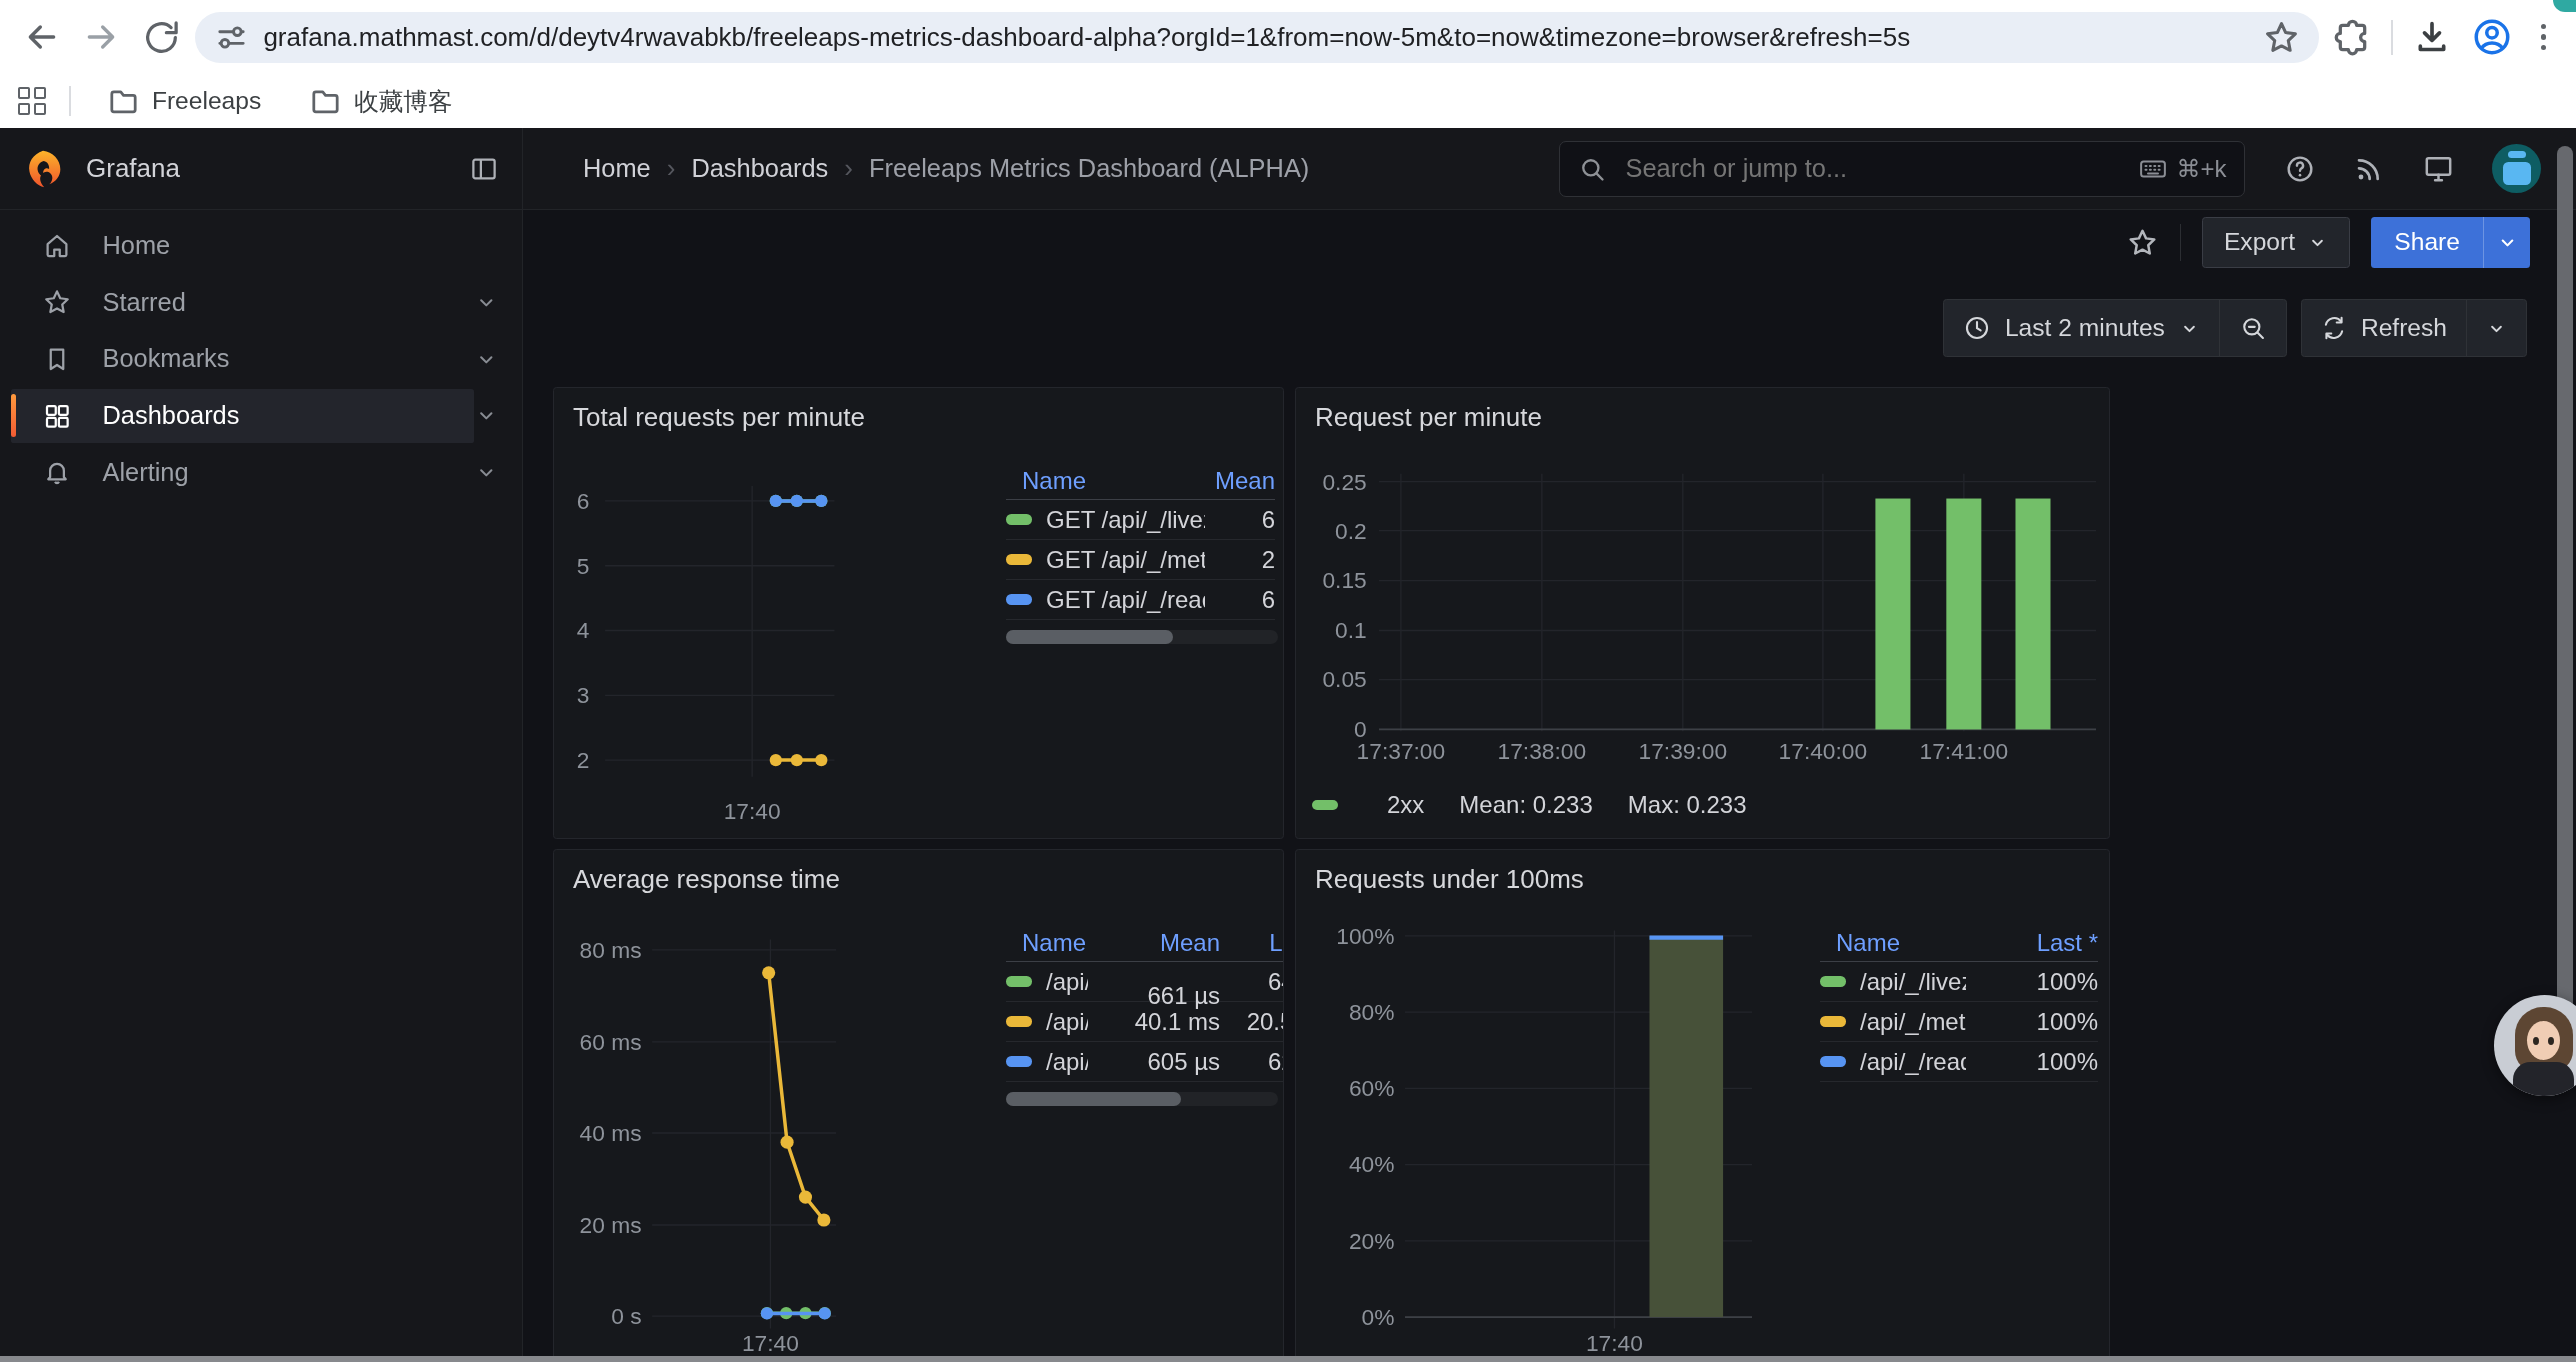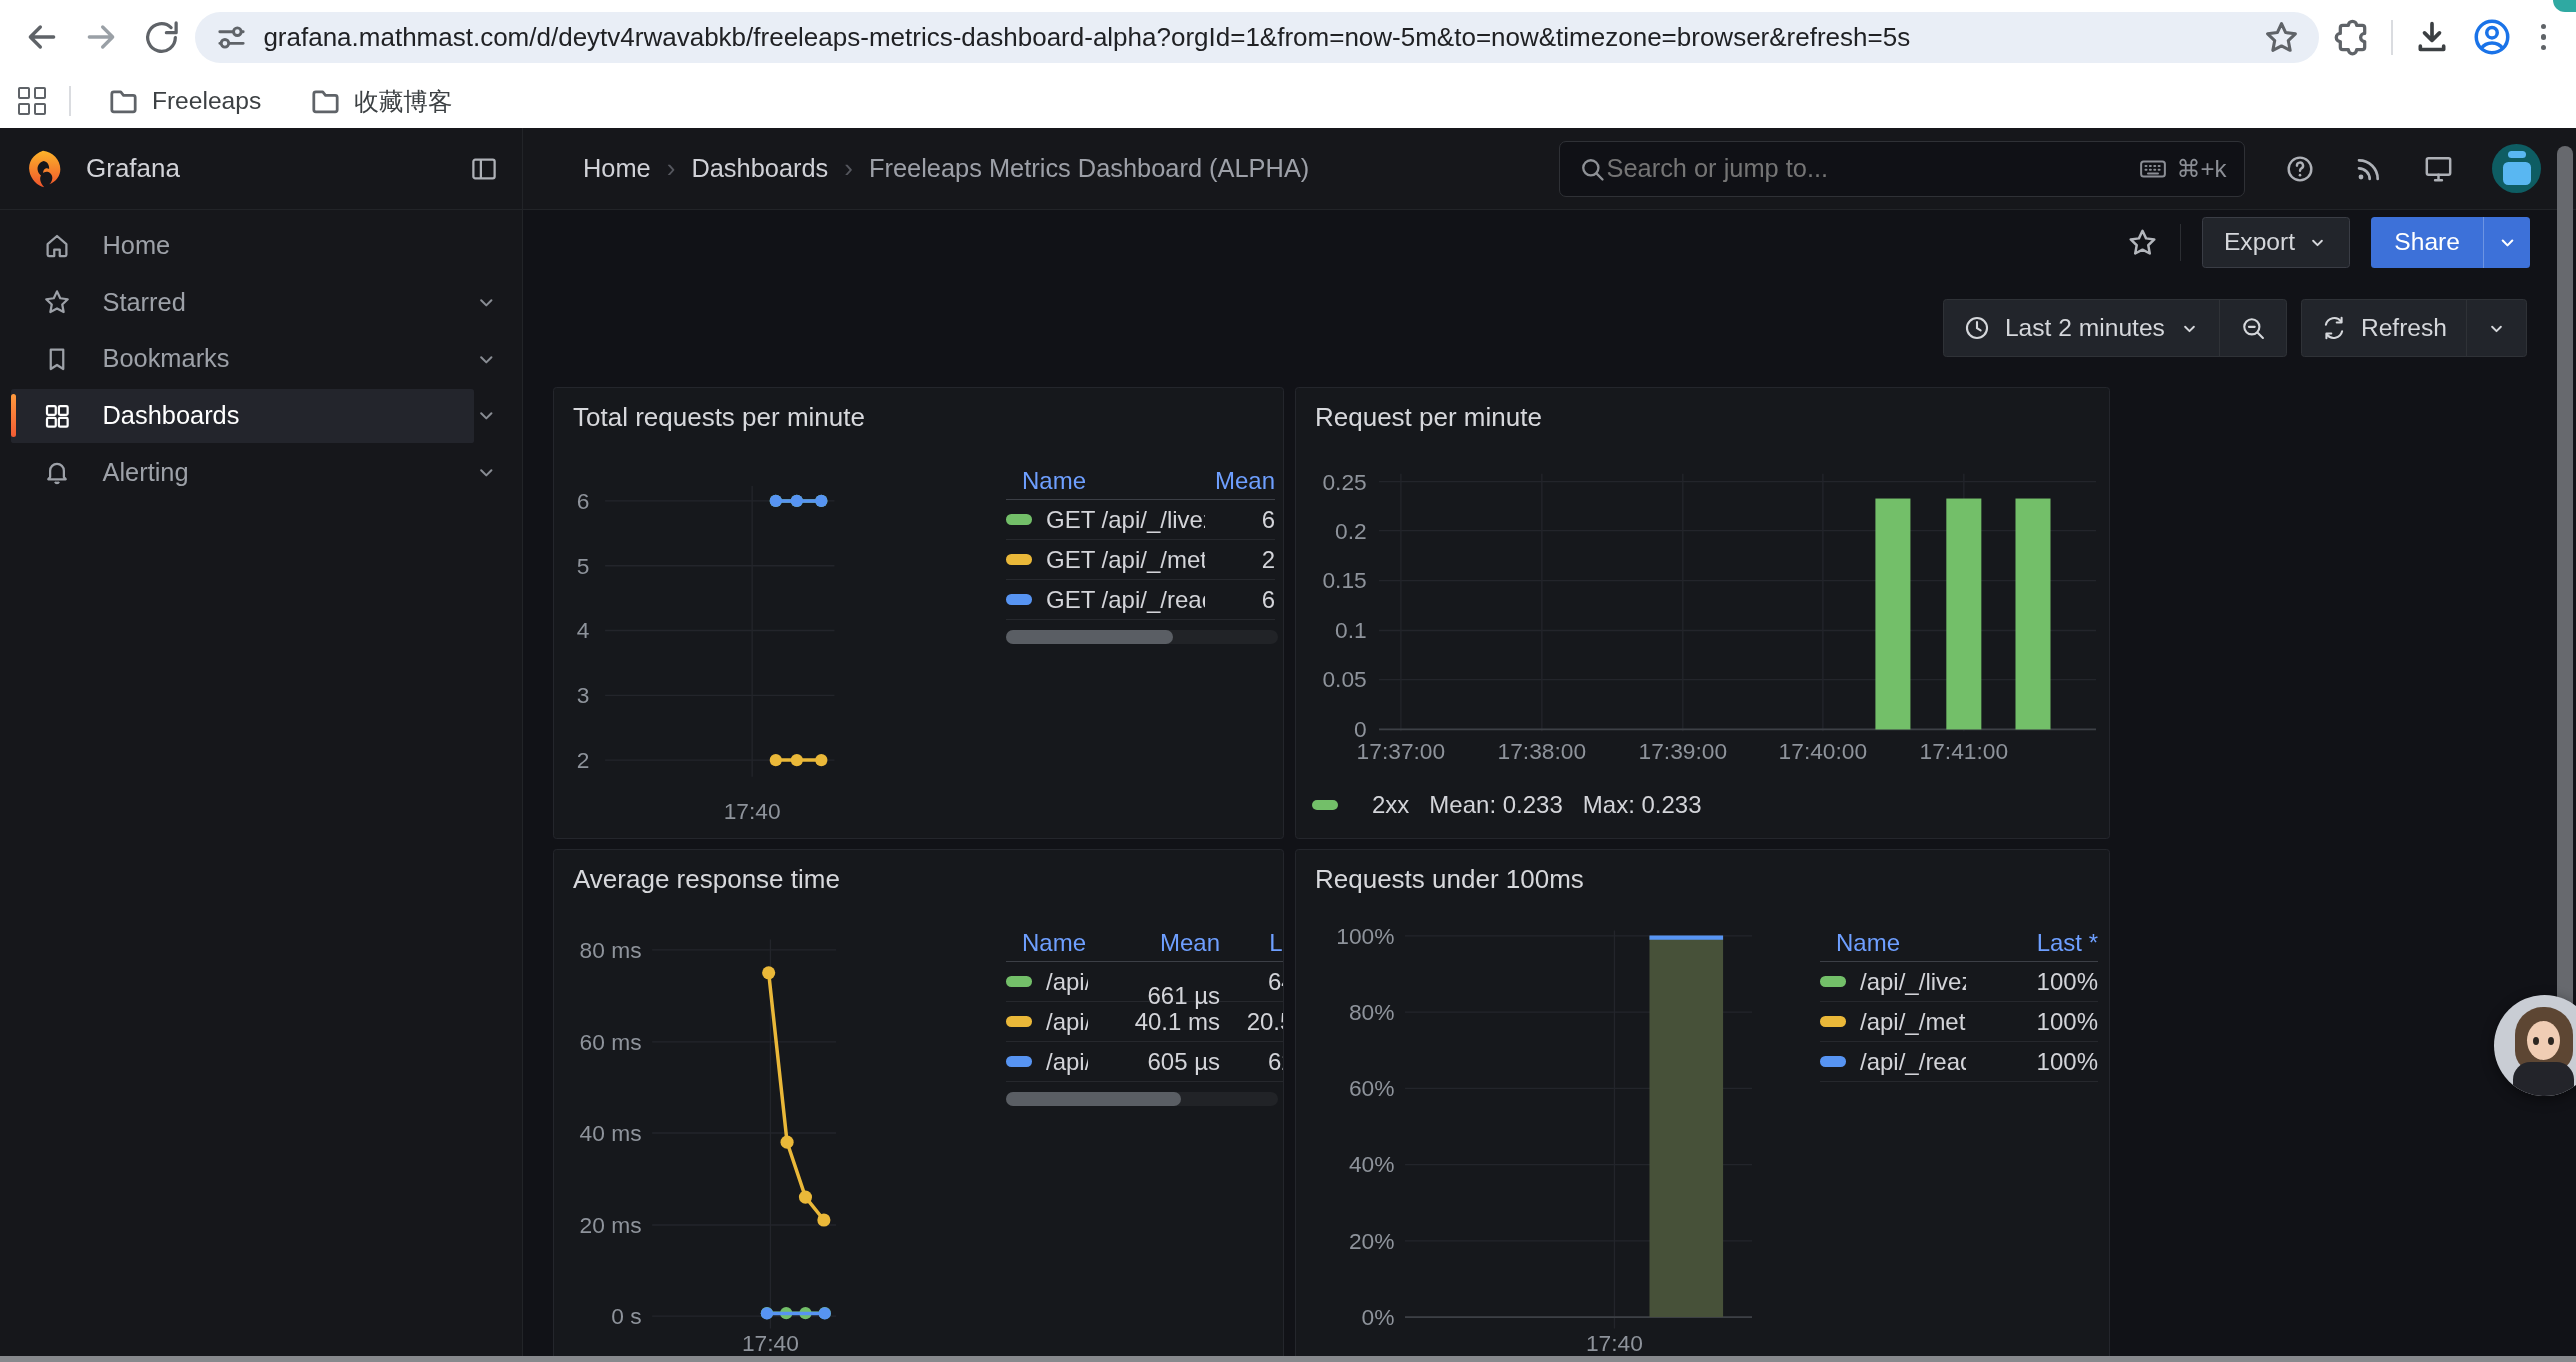--- a/index.html
+++ b/index.html
@@ -27,21 +27,21 @@
   
   .gf { position:relative; height:1235px; background:#111217; }
   .gf-top { display:grid; grid-template-columns:523px 1fr; height:82px; background:#16171b; border-bottom:0.9px solid #222428; }
   .gf-logo-cell { display:flex; align-items:center; padding:0 23px; border-right:0.9px solid #222428; }
   .gf-brand { font-size:26px; color:#d2d3d8; margin-left:23px; }
   .panel-toggle { margin-left:auto; color:#aeb1b7; }
   .gf-head-right { display:flex; align-items:center; padding:0 35px 0 60px; min-width:0; }
   .breadcrumb { display:flex; align-items:center; gap:16px; font-size:25.4px; color:#d0d1d7; white-space:nowrap; }
   .crumb-sep { color:#55575e; font-size:26px; }
   .crumb-last { color:#9da0a8; }
-  .gf-search { margin-left:auto; width:686px; height:56px; border:0.9px solid #2f3136; background:#101116; border-radius:7px; display:flex; align-items:center; padding:0 17.5px; gap:1px; color:#8e9196; }
+  .gf-search { margin-left:auto; width:686px; height:56px; border:0.9px solid #2f3136; background:#101116; border-radius:7px; display:flex; align-items:center; padding:0 17.5px; gap:20px; color:#8e9196; }
   .gf-search input { flex:1; background:transparent; border:0; outline:0; color:#9b9ca3; font-size:25.4px; font-family:inherit; min-width:0; }
   .search-kbd { display:flex; align-items:center; gap:8.8px; font-size:24px; color:#8b8e95; }
   .gf-head-icons { display:flex; align-items:center; gap:37px; margin-left:39px; color:#aeb1b7; }
   .gf-avatar-top { width:49px; height:49px; border-radius:50%; background:#0e5d63; overflow:hidden; position:relative; }
   .gf-avatar-top i { position:absolute; left:10.5px; top:17.5px; width:28px; height:23px; background:#59b7f2; border-radius:5.3px; }
   .gf-avatar-top b { position:absolute; left:16px; top:7px; width:17.5px; height:7px; background:#59b7f2; border-radius:3.5px; }
 
   .gf-main { display:grid; grid-template-columns:523px 1fr; height:1152px; }
   .sidebar { background:#16171b; border-right:0.9px solid #222428; padding-top:8.8px; }
   .nav-row { display:flex; align-items:center; margin-bottom:2.6px; }
@@ -84,21 +84,21 @@
   .lg-head { display:flex; align-items:center; height:37px; color:#6e9fff; font-weight:500; border-bottom:0.9px solid #3c3f46; }
   .lg-head .lg-name { padding-left:16px; }
   .lg-row { display:flex; align-items:center; height:40px; border-bottom:0.9px solid #26282d; }
   .lg-name { flex:1; white-space:nowrap; overflow:hidden; }
   .lg-c { text-align:right; white-space:nowrap; }
   .pill { width:26px; height:10.5px; border-radius:5.3px; margin-right:14px; flex:0 0 auto; }
   .hscroll { position:absolute; height:14px; border-radius:7px; background:#212327; z-index:2; }
   .hscroll i { display:block; height:14px; border-radius:7px; background:#5a5e64; }
   #hs0 { left:452px; top:242px; width:272px; } #hs0 i { width:167px; }
   #hs3 { left:452px; top:242px; width:272px; } #hs3 i { width:175px; }
-  .bar-legend { position:absolute; left:16px; top:403px; display:flex; align-items:center; gap:20px; font-size:24px; color:#d3d4d9; }
+  .bar-legend { position:absolute; left:16px; top:403px; display:flex; align-items:center; gap:35px; font-size:24px; color:#d3d4d9; }
 
   .page-scrollbar { position:absolute; right:2.6px; top:14px; width:16px; height:1210px; }
   .page-scrollbar i { display:block; width:16px; height:872px; margin-top:3.5px; border-radius:8px; background:#67696e; }
   .bottom-strip { position:absolute; left:0; bottom:0; width:2576px; height:7px; background:#87898d; }
 
   .fab-avatar { position:absolute; left:2494px; top:867px; width:101px; height:101px; border-radius:50%; background:#c9cdd4; box-shadow:0 3.5px 12.3px rgba(0,0,0,.45); overflow:hidden; }
   .fab-avatar .hair { position:absolute; left:21px; top:12.3px; width:58px; height:65px; border-radius:28px 28px 21px 21px; background:#5d4633; }
   .fab-avatar .face { position:absolute; left:33px; top:26px; width:33px; height:39px; border-radius:50%; background:#f0cdb4; }
   .fab-avatar .eye { position:absolute; top:42px; width:6.1px; height:8px; border-radius:50%; background:#2c2620; }
   .fab-avatar .body { position:absolute; left:19px; top:67px; width:61px; height:35px; border-radius:17.5px 17.5px 0 0; background:#23242a; }

